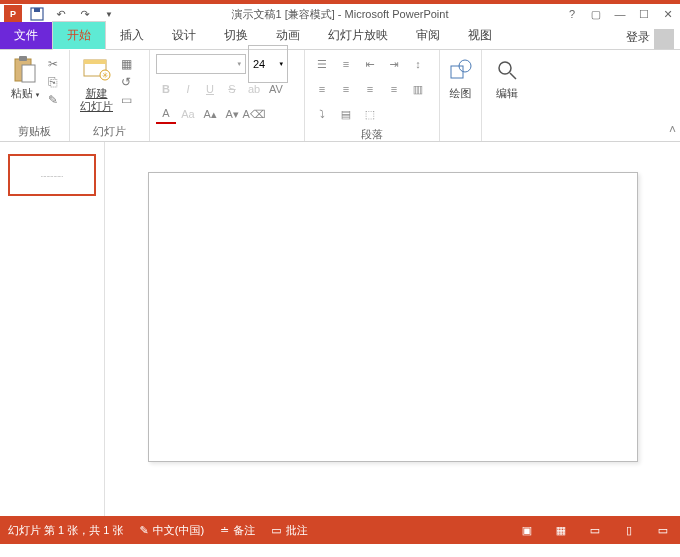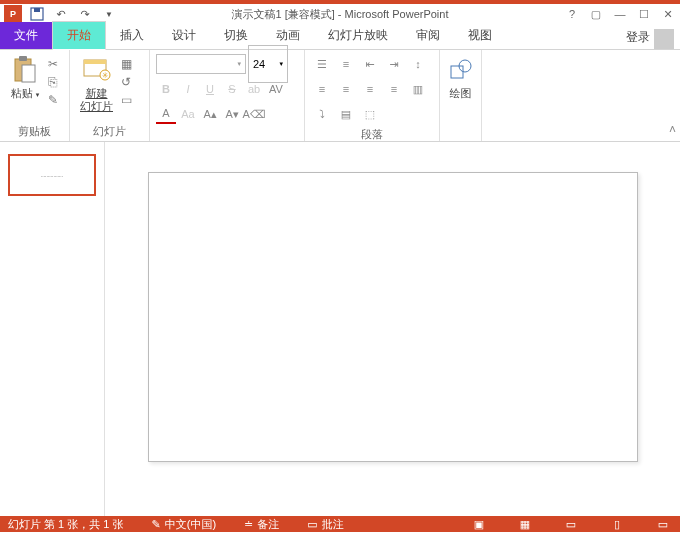--- a/index.html
+++ b/index.html
@@ -41,21 +41,21 @@
 
 .collapse-btn { position: absolute; right: 4px; bottom: 4px; color: #888; font-size: 12px; cursor: pointer; }
 
 .workspace { height: 374px; display: flex; background: #fff; }
 .thumb-pane { width: 105px; border-right: 1px solid #e0e0e0; padding: 12px 8px; }
 .thumb { border: 2px solid #d24726; height: 42px; background: #fff; display: flex; align-items: center; justify-content: center; }
 .thumb-content { font-size: 5px; color: #333; }
 .slide-area { flex: 1; background: #fff; display: flex; align-items: flex-start; justify-content: center; padding: 30px 20px; }
 .slide { width: 490px; height: 290px; border: 1px solid #bbb; background: #fff; box-shadow: 2px 2px 4px rgba(0,0,0,0.1); }
 
-.statusbar { height: 16px; background: #d24726; color: #fff; display: flex; align-items: center; padding: 0 8px; font-size: 11px; gap: 28px; }
+.statusbar { height: 28px; background: #d24726; color: #fff; display: flex; align-items: center; padding: 0 8px; font-size: 11px; gap: 16px; }
 .status-item { display: flex; align-items: center; gap: 4px; cursor: pointer; }
 .status-spacer { flex: 1; }
 .view-btn { width: 18px; height: 14px; display: flex; align-items: center; justify-content: center; }
 
 svg { display: block; }
 </style>
 </head>
 <body>
 
 <div class="titlebar">
@@ -215,20 +215,31 @@
               <circle cx="16" cy="8" r="6" fill="none" stroke="#4a7ab5"></circle>
             </svg>
         </div>
         <div class="big-btn-label">绘图</div>
       </div>
     </div>
     <div class="group-label">&nbsp;</div>
   </div>
 
   <div class="group" style="width:42px;border-right:none;">
+    <div class="group-body">
+      <div class="big-btn">
+        <div class="big-btn-icon">
+          <svg width="22" height="22" viewBox="0 0 22 22">
+              <circle cx="9" cy="9" r="6" fill="none" stroke="#555" stroke-width="1.5"></circle>
+              <line x1="14" y1="14" x2="20" y2="20" stroke="#555" stroke-width="1.5"></line>
+            </svg>
+        </div>
+        <div class="big-btn-label">编辑</div>
+      </div>
+    </div>
     <div class="group-label">&nbsp;</div>
   </div>
 
   <div class="collapse-btn">˄</div>
 </div>
 
 <div class="workspace">
   <div class="thumb-pane">
     <div class="thumb">
       <div class="thumb-content">................</div>

